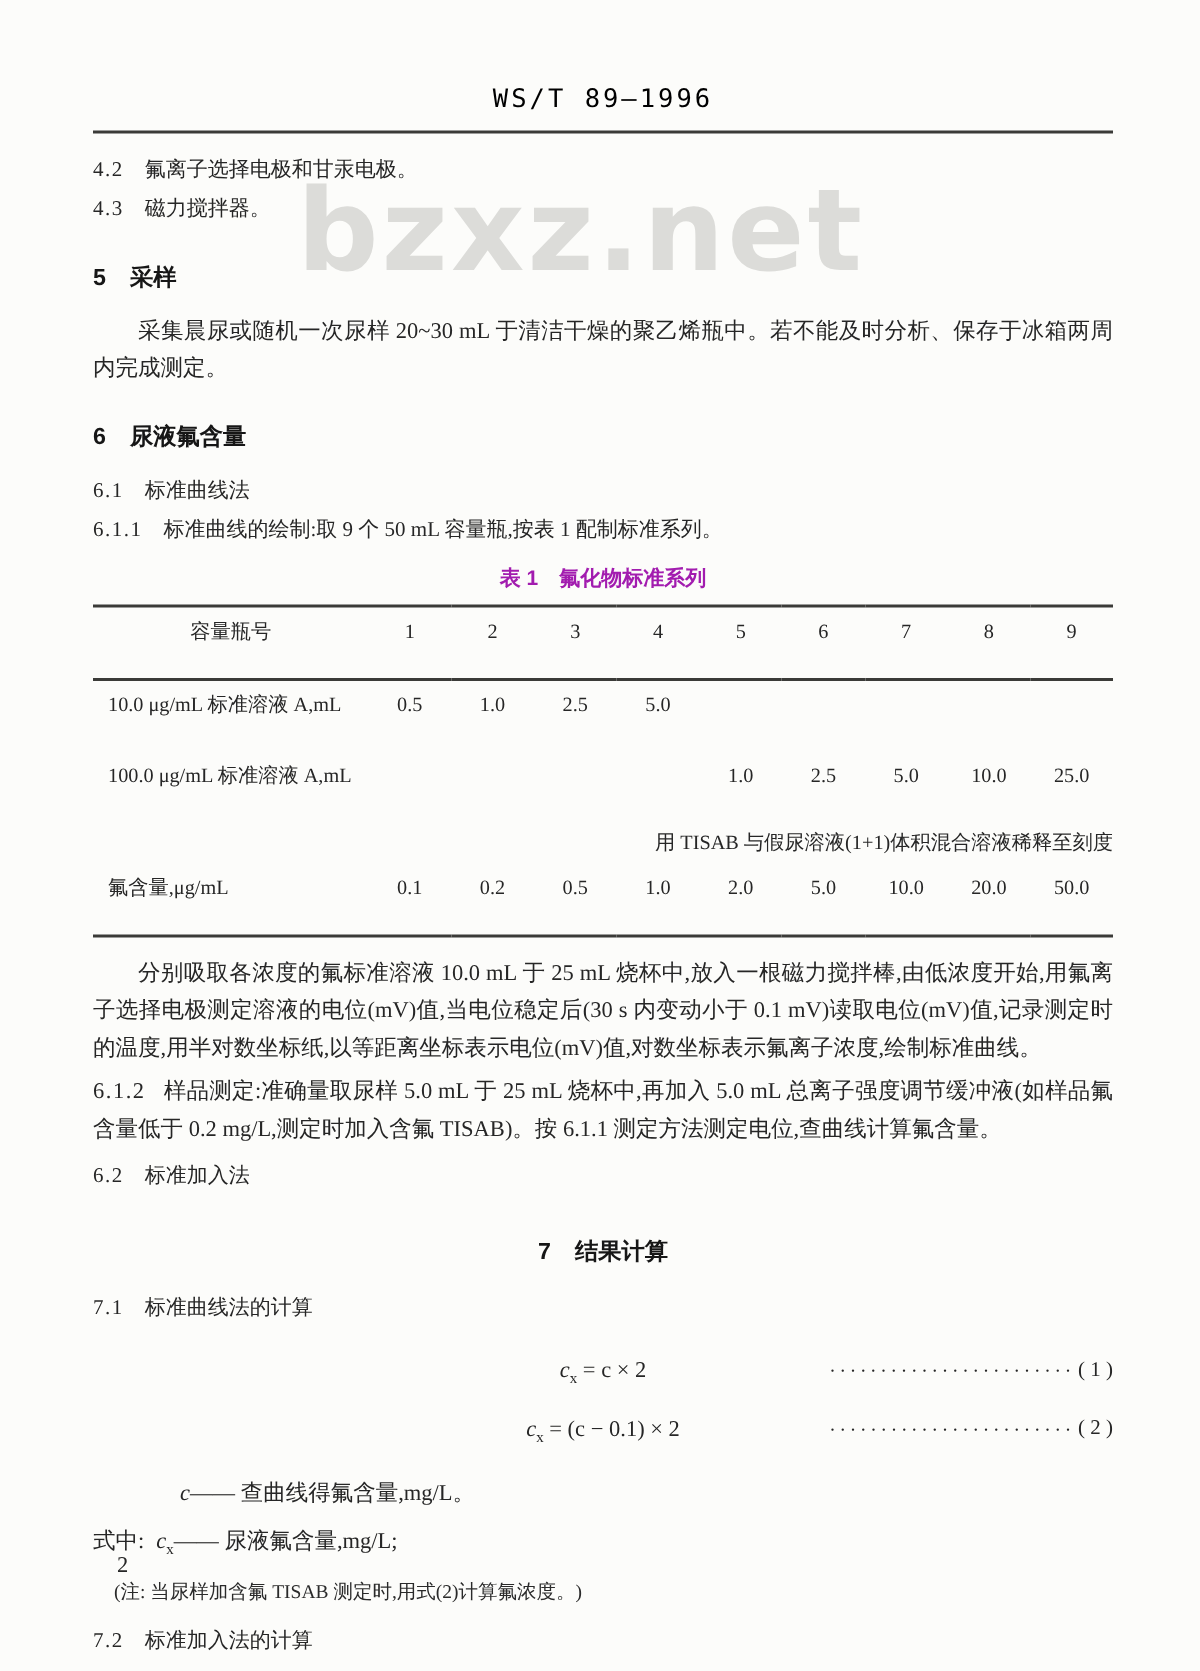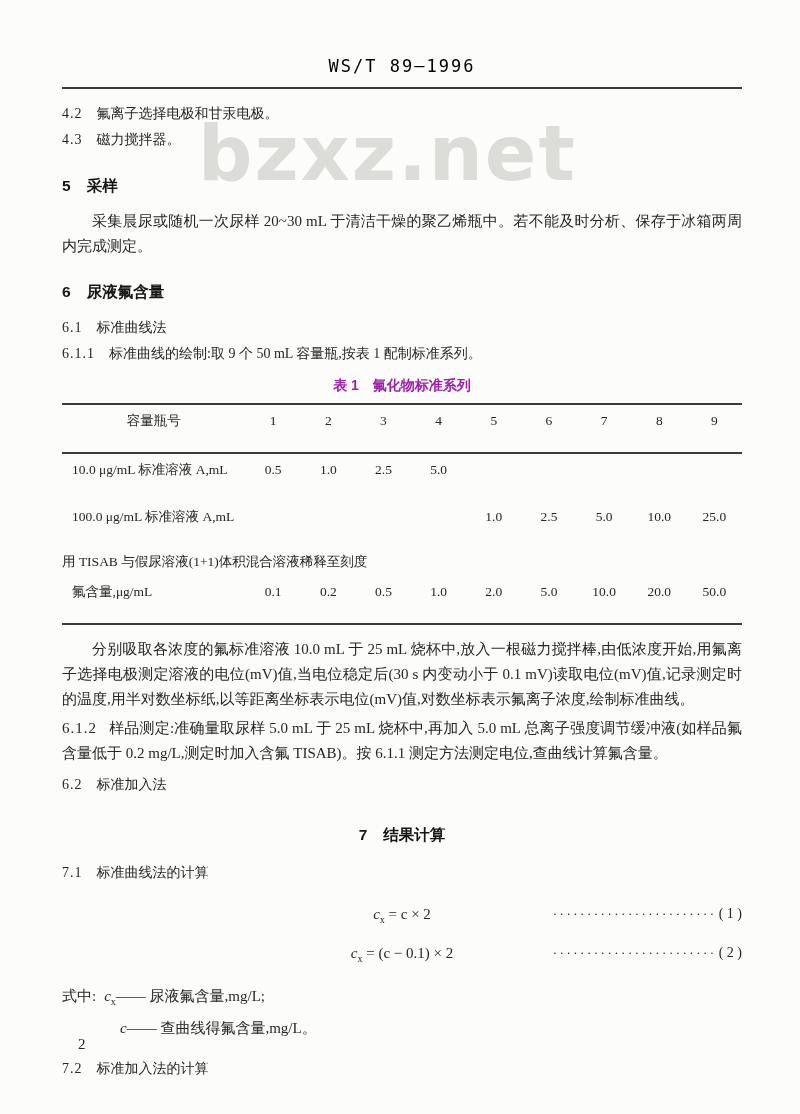--- a/index.html
+++ b/index.html
@@ -61,21 +61,21 @@
     border-top:2.5px solid #3b3b38; border-bottom:2.5px solid #3b3b38;
     font-size:13.5px; color:#262626;
     margin-bottom:12px;
   }
   table.std-table thead tr { border-bottom:2px solid #3b3b38; }
   table.std-table th, table.std-table td {
     font-weight:normal; text-align:center; padding:7px 0 22px 0;
   }
   table.std-table th:first-child { width:27%; }
   table.std-table td.row-label { text-align:left; padding-left:10px; }
-  table.std-table td.span-row { text-align:left; padding:5px 0;margin-top:23px; }
+  table.std-table td.span-row { text-align:right; padding:5px 0;margin-top:23px; }
 
   .formula-row {
     display:flex; align-items:flex-start;
     font-size:15px; margin-top:20px; margin-bottom:20px;
   }
   .fpad { flex:1; }
   .fright { flex:1; display:flex; justify-content:flex-end; align-items:center; }
   .fbody { white-space:nowrap; }
   .v { font-style:italic; font-family:"Liberation Serif",serif; }
   .fbody sub, .def sub, .para sub { font-size:10px; }
@@ -215,23 +215,24 @@
 
     <div class="formula-row">
       <span class="fpad"></span>
       <span class="fbody"><span class="v">c</span><sub>x</sub><span> = (c − 0.1) × 2</span></span>
       <span class="fright">
           <span class="dots">························</span>
           <span class="fnum">( 2 )</span>
         </span>
     </div>
 
+    <div class="def cont"><span class="v">c</span><sub></sub><span>—— 查曲线得氟含量,mg/L。</span></div>
     <div class="def"><span class="lead">式中:</span><span class="v">c</span><sub>x</sub><span>—— 尿液氟含量,mg/L;</span></div>
-    <div class="def cont"><span class="v">c</span><sub></sub><span>—— 查曲线得氟含量,mg/L。</span></div>
-
+
+    <div class="note">(注: 当尿样加含氟 TISAB 测定时,用式(2)计算氟浓度。)</div>
 
     <div class="line clause" style="margin-top:10px;">
       <span class="cnum">7.2</span><span>标准加入法的计算</span>
     </div>
 
   </div>
 
   <div class="page-number">2</div>
 
 </div>

